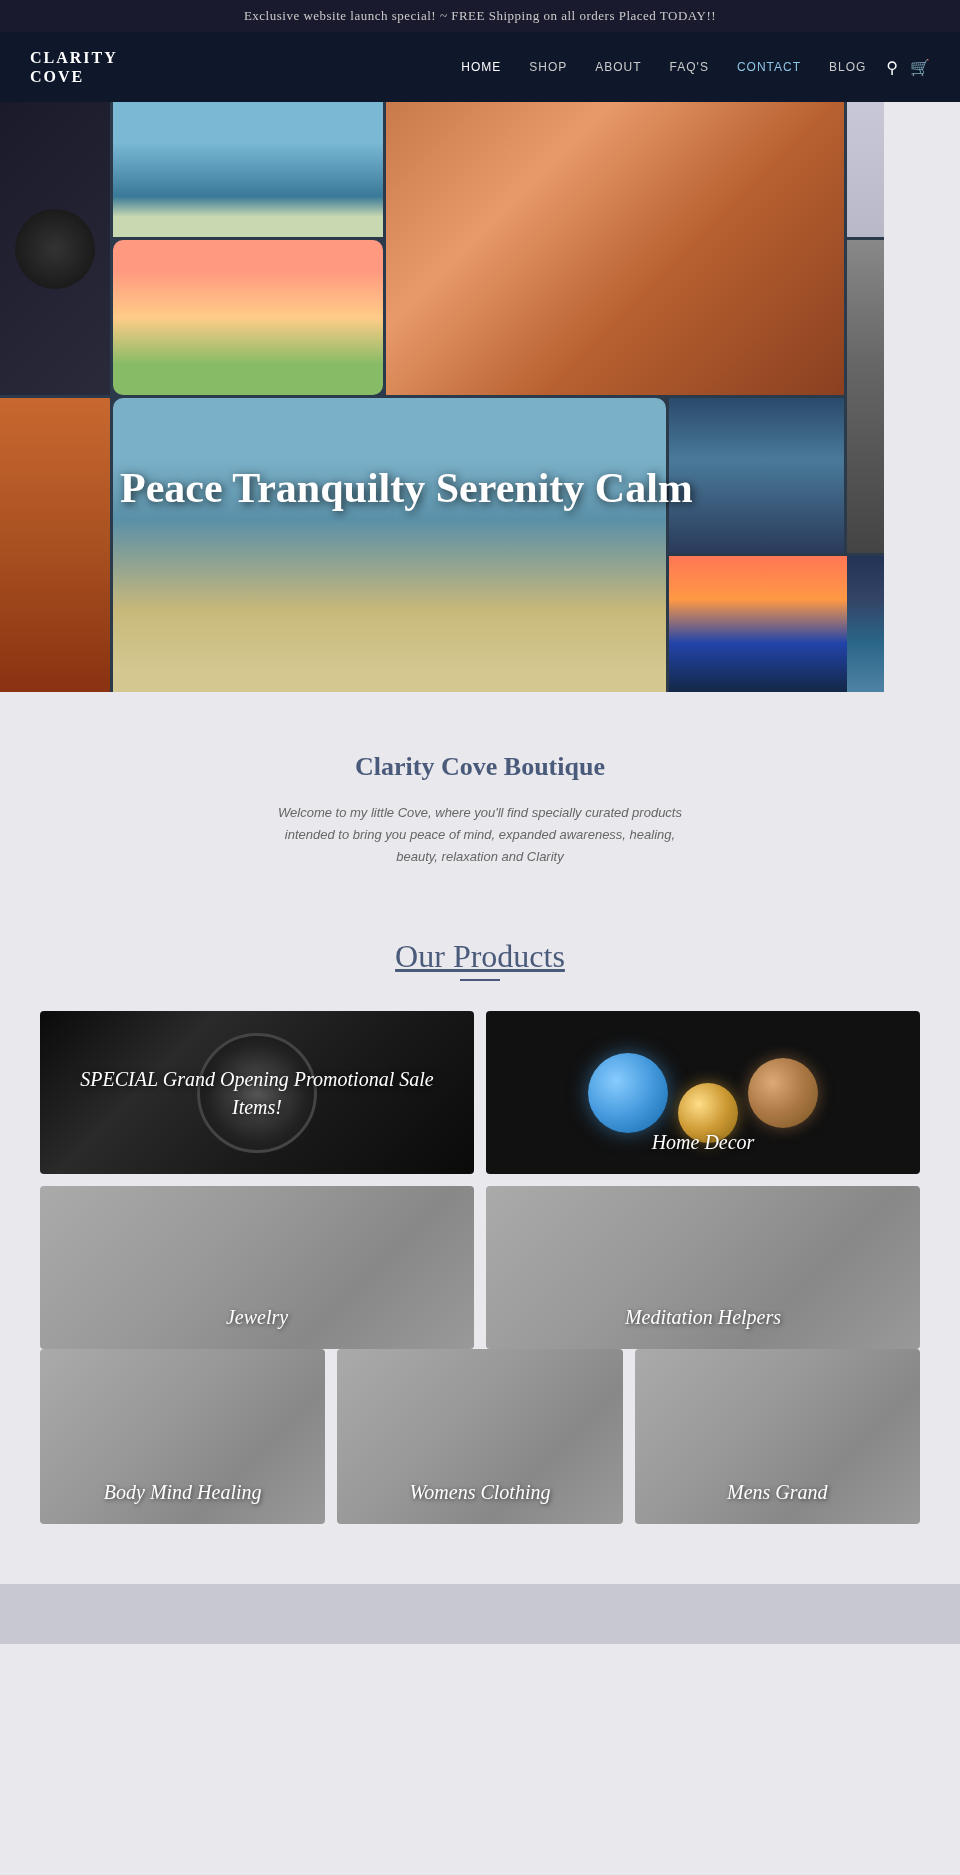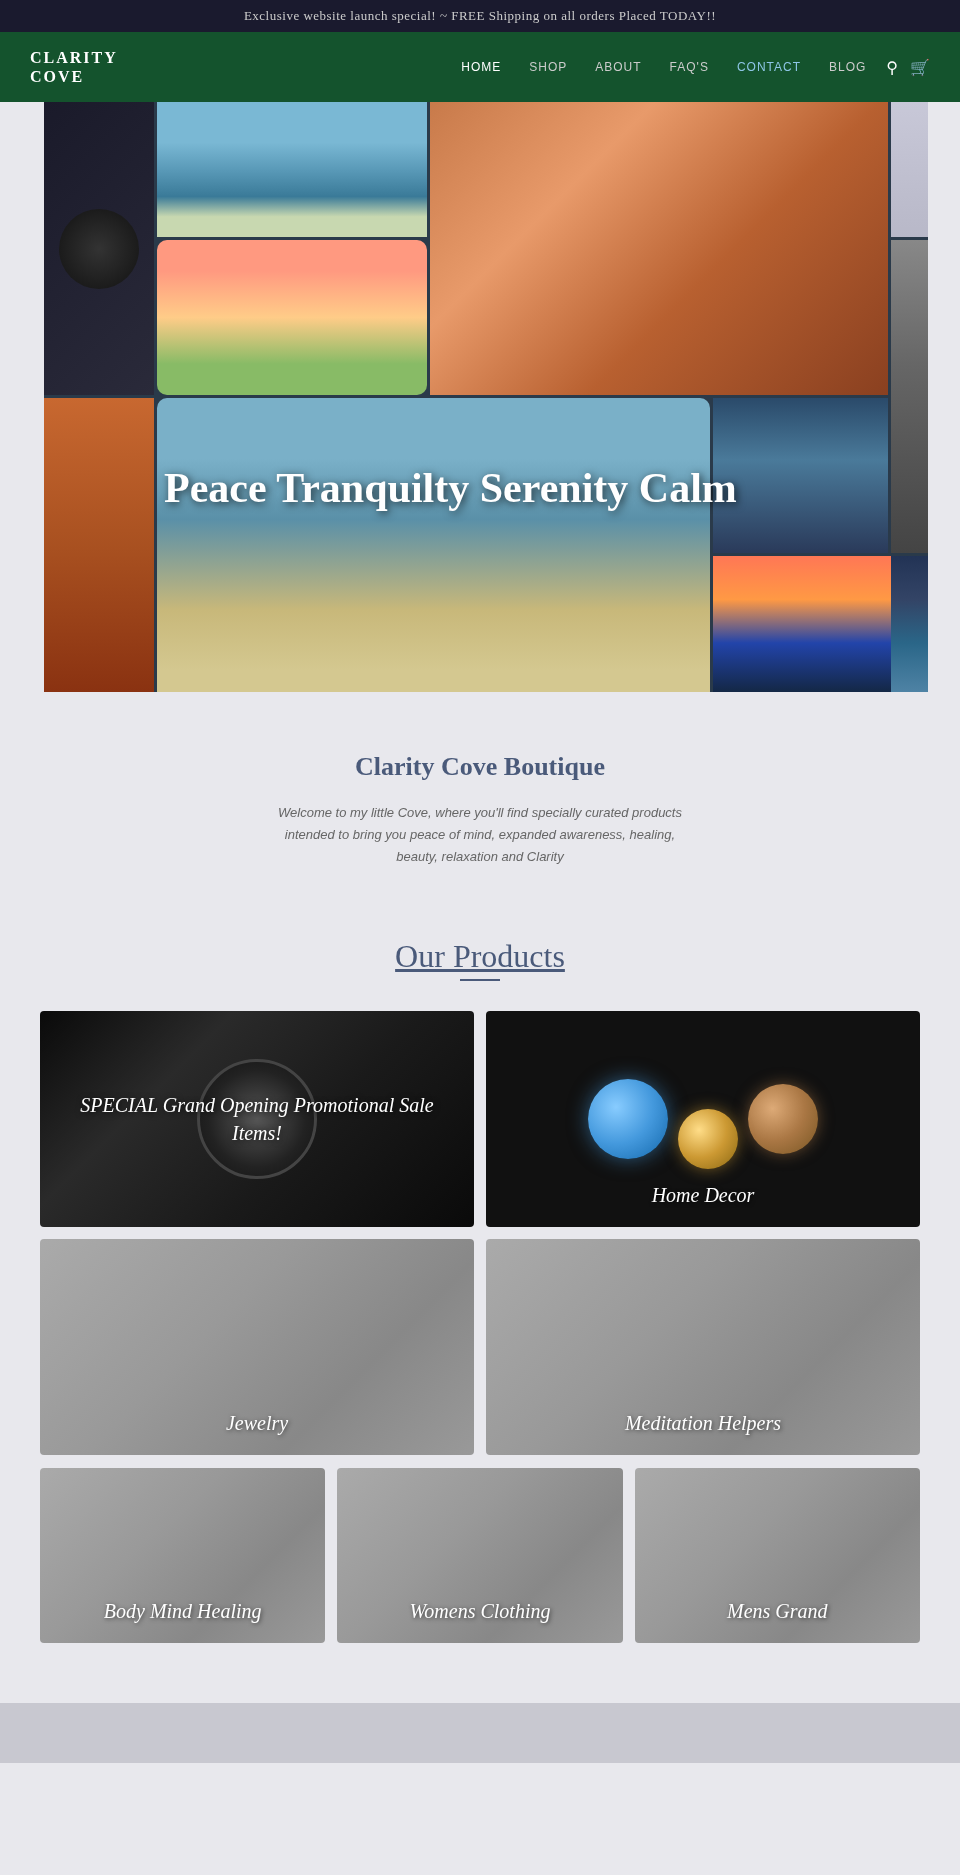--- a/index.html
+++ b/index.html
@@ -10,21 +10,21 @@
       background: #1a1a2e;
       color: #ccc;
       text-align: center;
       padding: 8px 20px;
       font-size: 13px;
       letter-spacing: 0.5px;
     }
 
     
     nav {
-      background: #14532d;
+      background: #0f172a;
       display: flex;
       align-items: center;
       padding: 0 30px;
       height: 70px;
       position: relative;
     }
     .nav-logo {
       color: white;
       font-size: 16px;
       font-weight: bold;
@@ -56,21 +56,20 @@
     }
     .nav-icons span { color: white; font-size: 16px; cursor: pointer; }
 
     
     .hero-section {
       position: relative;
       width: 884px;
       height: 590px;
       overflow: hidden;
       background: #2a3a4a;
-      margin-left: 44px;
     }
     .hero-grid {
       display: grid;
       grid-template-columns: 110px 270px 280px 175px 125px;
       grid-template-rows: 135px 155px 155px 145px;
       gap: 3px;
       width: 100%;
       height: 100%;
     }
     .hero-cell {
@@ -180,36 +179,36 @@
     .product-grid-top {
       display: grid;
       grid-template-columns: 1fr 1fr;
       gap: 12px;
       margin-bottom: 12px;
     }
     .product-grid-mid {
       display: grid;
       grid-template-columns: 1fr 1fr;
       gap: 12px;
-      margin-bottom: 13px;
+      margin-bottom: 0;
     }
     .product-grid-bottom {
       display: grid;
       grid-template-columns: 1fr 1fr 1fr;
       gap: 12px;
     }
     .product-card {
       position: relative;
       height: 195px;
       overflow: hidden;
       border-radius: 4px;
       cursor: pointer;
     }
     .product-card-tall {
-      height: 216px;
+      height: 163px;
     }
     .product-bg-beads {
       width: 100%; height: 100%;
       background: linear-gradient(135deg, #1a1a1a 0%, #333 40%, #222 70%, #111 100%);
       display: flex; align-items: center; justify-content: center;
     }
     .product-bg-moons {
       width: 100%; height: 100%;
       background: #111;
       display: flex; align-items: center; justify-content: center;

